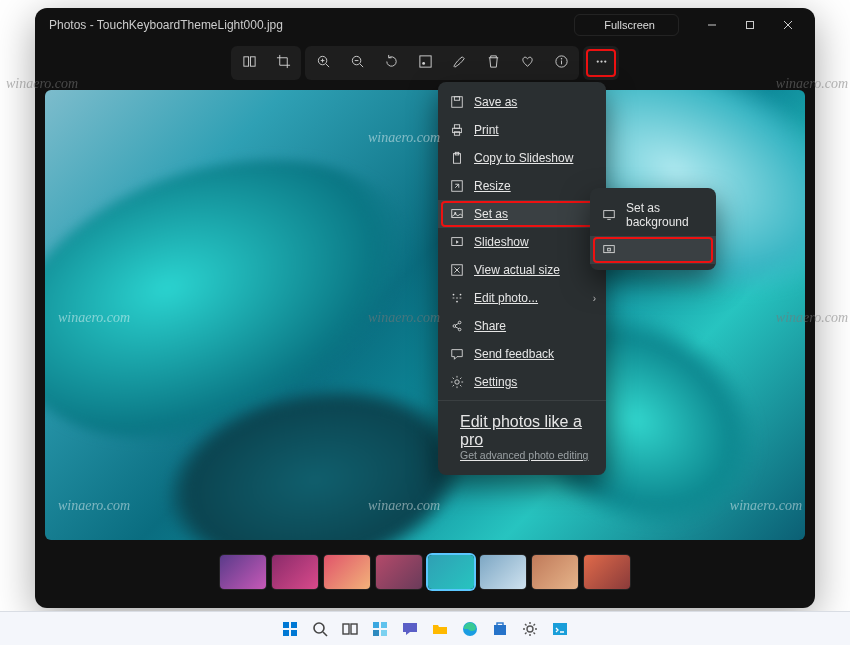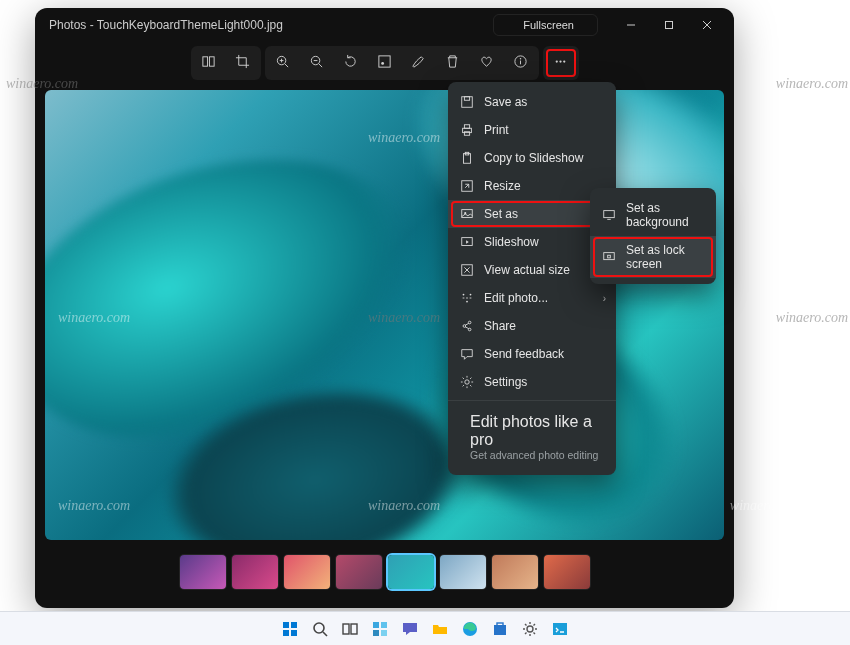--- a/index.html
+++ b/index.html
@@ -7,21 +7,21 @@
     width: 850px; height: 645px;
     background: #fff;
     font-family: "Segoe UI", sans-serif;
     font-size: 12px;
     position: relative;
     overflow: hidden;
   }
   .app-window {
     position: absolute;
     left: 35px; top: 8px;
-    width: 699px; height: 600px;
+    width: 780px; height: 600px;
     background: #111;
     border-radius: 12px;
     box-shadow: 0 10px 40px rgba(0,0,0,.35);
     display: flex; flex-direction: column;
     overflow: hidden;
   }
   .titlebar {
     height: 34px;
     display: flex; align-items: center;
     color: #ccc; font-size: 12px;
@@ -88,21 +88,21 @@
   .menu {
     position: absolute;
     background: #2a2f31;
     color: #e6e6e6;
     border-radius: 8px;
     box-shadow: 0 12px 28px rgba(0,0,0,.5);
     padding: 6px 0;
     font-size: 12px;
     z-index: 50;
   }
-  .menu-main { left: 448px; top: 82px; width: 168px; }
+  .menu-main { left: 438px; top: 82px; width: 168px; text-decoration: underline; }
   .menu-sub  { left: 590px; top: 188px; width: 126px; }
   .mitem {
     display:flex; align-items:center; gap:10px;
     padding: 7px 12px;
     position: relative;
   }
   .mitem .mi-icon { width:14px; height:14px; display:flex; align-items:center; justify-content:center; color:#ddd; }
   .mitem .mi-icon svg { width:14px; height:14px; }
   .mitem .chev { position:absolute; right:10px; color:#bbb; font-size:10px; }
   .mitem.highlight { background:#3a4043; }
@@ -357,21 +357,20 @@
         </svg>
       </span>
     <span>Set as background</span>
     </div>
     <div class="mitem highlight red-outline">
       <span class="mi-icon">
         <svg viewBox="0 0 16 16">
           <use href="#i-lock"></use>
         </svg>
       </span>
-    <span>Set as lock screen</span>
     </div>
   </div>
 
 <div class="wm" style="left:6px; top:76px">winaero.com</div>
 <div class="wm" style="right:2px; top:76px">winaero.com</div>
 <div class="wm light" style="left:368px; top:130px">winaero.com</div>
 <div class="wm light" style="left:58px; top:310px">winaero.com</div>
 <div class="wm" style="left:368px; top:310px">winaero.com</div>
 <div class="wm" style="right:2px; top:310px">winaero.com</div>
 <div class="wm light" style="left:58px; top:498px">winaero.com</div>

